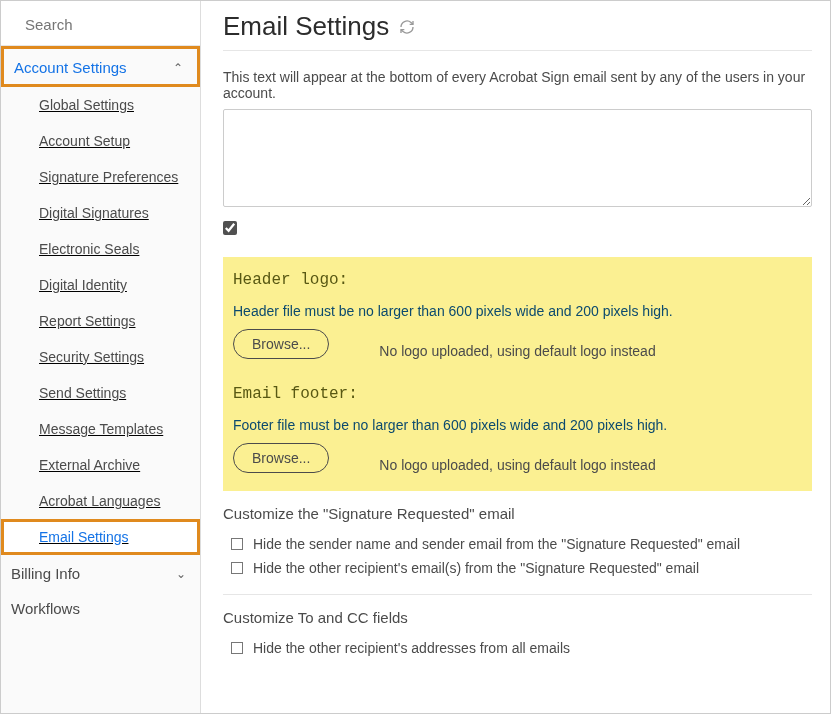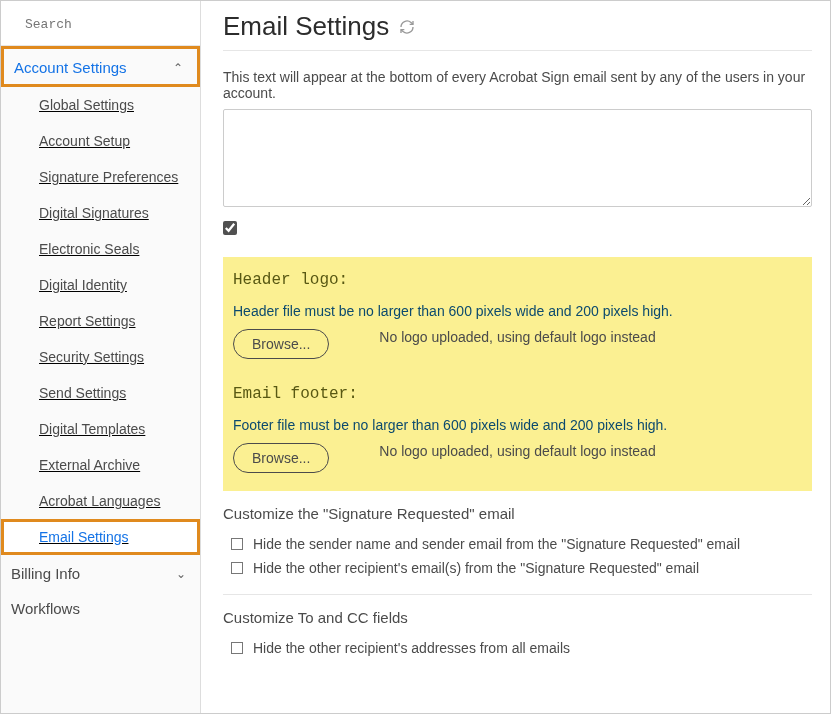--- a/index.html
+++ b/index.html
@@ -1,21 +1,21 @@
 <!DOCTYPE html>
 <html><head>
 <meta charset="utf-8">
 <style>
 * { box-sizing: border-box; margin: 0; padding: 0; }
 body { font-family: -apple-system, BlinkMacSystemFont, "Segoe UI", Arial, sans-serif; background: #fff; width: 831px; height: 714px; overflow: hidden; position: relative; }
 .container { display: flex; width: 100%; height: 100%; border: 1px solid #ccc; box-shadow: 4px 4px 8px rgba(0,0,0,0.4); }
 .sidebar { width: 200px; border-right: 1px solid #ddd; background: #fafafa; display: flex; flex-direction: column; }
 .search-box { display: flex; align-items: center; padding: 14px 12px 12px 14px; border-bottom: 1px solid #e6e6e6; background: #fff; }
 .search-box .icon { width: 18px; height: 18px; margin-right: 10px; color: #888; }
-.search-box input { border: none; outline: none; font-size: 13px; color: #888; background: transparent; flex: 1; font-family: Liberation Mono, monospace; }
+.search-box input { border: none; outline: none; font-size: 15px; color: #888; background: transparent; flex: 1; }
 .nav-section-header { display: flex; justify-content: space-between; align-items: center; padding: 10px 14px 8px 10px; cursor: pointer; }
 .nav-section-header.highlighted { border: 3px solid #e08a1e; }
 .nav-section-header .label { color: #1473e6; font-size: 15px; font-weight: 400; }
 .nav-section-header .chevron { color: #666; font-size: 12px; }
 .nav-list { list-style: none; text-decoration: underline; }
 .nav-item { padding: 10px 10px 10px 38px; font-size: 14px; color: #4b4b4b; cursor: pointer; }
 .nav-item.selected { background: #fff; }
 .nav-item.highlighted { border: 3px solid #e08a1e; padding: 7px 7px 7px 35px; }
 .nav-item.highlighted .inner { color: #1473e6; }
 .nav-section-header.simple .label { color: #4b4b4b; font-size: 15px; }
@@ -23,21 +23,21 @@
 .page-title { font-size: 26px; font-weight: 300; color: #2c2c2c; display: flex; align-items: center; gap: 10px; }
 .refresh-icon { width: 16px; height: 16px; color: #999; }
 .title-hr { border: none; border-top: 1px solid #e6e6e6; margin-top: 8px; margin-bottom: 18px; }
 .desc { font-size: 14px; color: #4b4b4b; margin-bottom: 8px; }
 textarea.footer-text { width: 100%; height: 98px; border: 1px solid #ccc; border-radius: 2px; resize: both; font-family: inherit; font-size: 14px; padding: 6px; }
 .checkbox-row { display: flex; align-items: center; gap: 8px; margin-top: 10px; font-size: 14px; color: #4b4b4b; }
 .checkbox-row input[type=checkbox] { width: 14px; height: 14px; accent-color: #505050; }
 .highlight-block { background: #fbf092; padding: 14px 10px 18px 10px; margin-top: 22px; }
 .hl-heading { font-size: 16px; color: #585813; font-weight: 400; margin-bottom: 14px; font-family: Liberation Mono, monospace; }
 .hl-desc { font-size: 14px; color: #0c4a6e; margin-bottom: 10px; }
-.hl-row { display: flex; align-items: flex-start; gap: 50px; }
+.hl-row { display: flex; align-items: flex-end; gap: 50px; }
 .browse-btn { border: 1.5px solid #4b4b4b; background: transparent; border-radius: 16px; padding: 6px 18px; font-size: 14px; color: #4b4b4b; cursor: pointer; }
 .hl-status { font-size: 14px; color: #4b4b4b; }
 .hl-sep { height: 26px; }
 .section-head { font-size: 15px; color: #4b4b4b; margin-top: 14px; margin-bottom: 10px; }
 .checkbox-list { list-style: none; padding-left: 8px; }
 .checkbox-list li { display: flex; align-items: center; gap: 10px; font-size: 14px; color: #4b4b4b; padding: 4px 0; }
 .checkbox-list .cb { width: 12px; height: 12px; border: 1.5px solid #777; display: inline-block; }
 .sec-hr { border: none; border-top: 1px solid #e6e6e6; margin-top: 14px; margin-bottom: 6px; }
 </style>
 </head>
@@ -60,21 +60,21 @@
     <ul class="nav-list">
       <li class="nav-item">Global Settings</li>
       <li class="nav-item">Account Setup</li>
       <li class="nav-item">Signature Preferences</li>
       <li class="nav-item">Digital Signatures</li>
       <li class="nav-item">Electronic Seals</li>
       <li class="nav-item">Digital Identity</li>
       <li class="nav-item">Report Settings</li>
       <li class="nav-item">Security Settings</li>
       <li class="nav-item">Send Settings</li>
-      <li class="nav-item">Digital Templates</li>
+      <li class="nav-item">Message Templates</li>
       <li class="nav-item">External Archive</li>
       <li class="nav-item">Acrobat Languages</li>
       <li class="nav-item highlighted selected"><span class="inner">Email Settings</span></li>
     </ul>
 
     <div class="nav-section-header simple">
       <span class="label">Billing Info</span>
       <span class="chevron">⌄</span>
     </div>
     <div class="nav-section-header simple">

